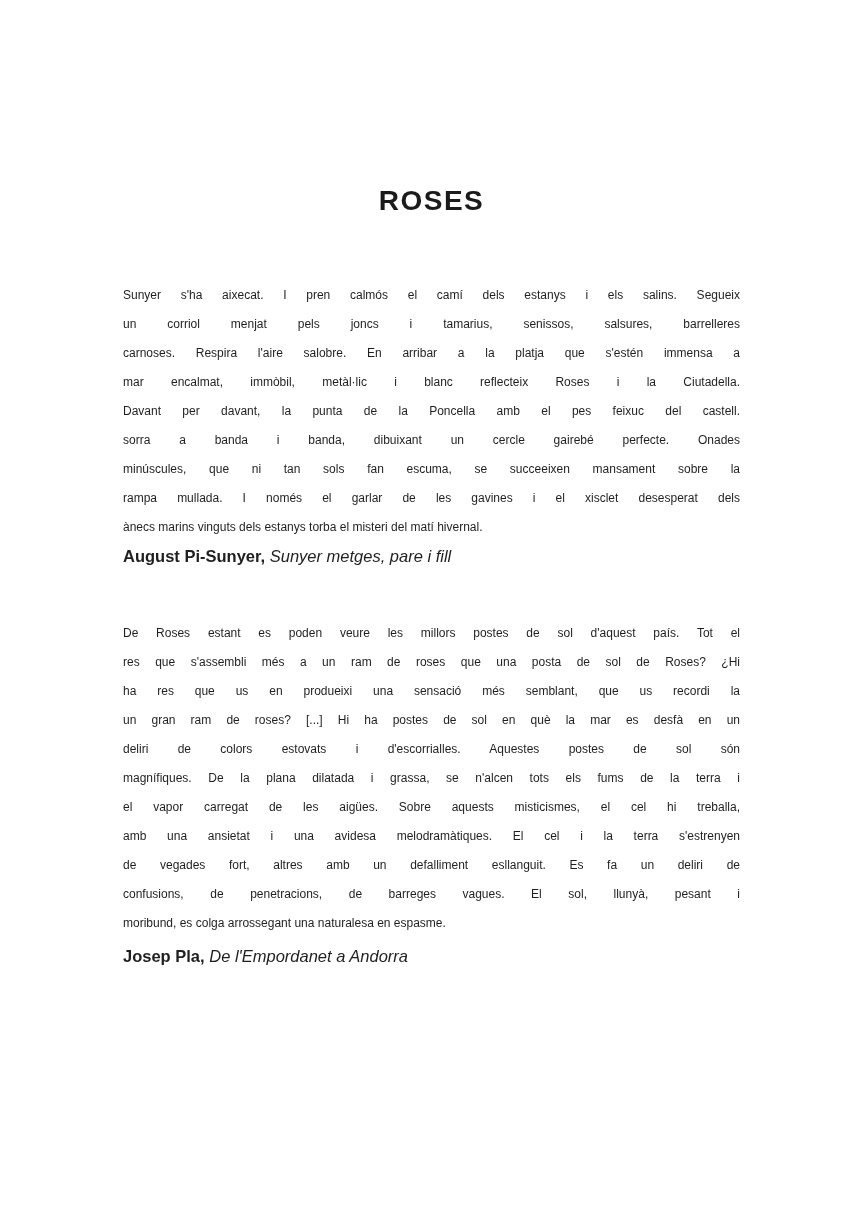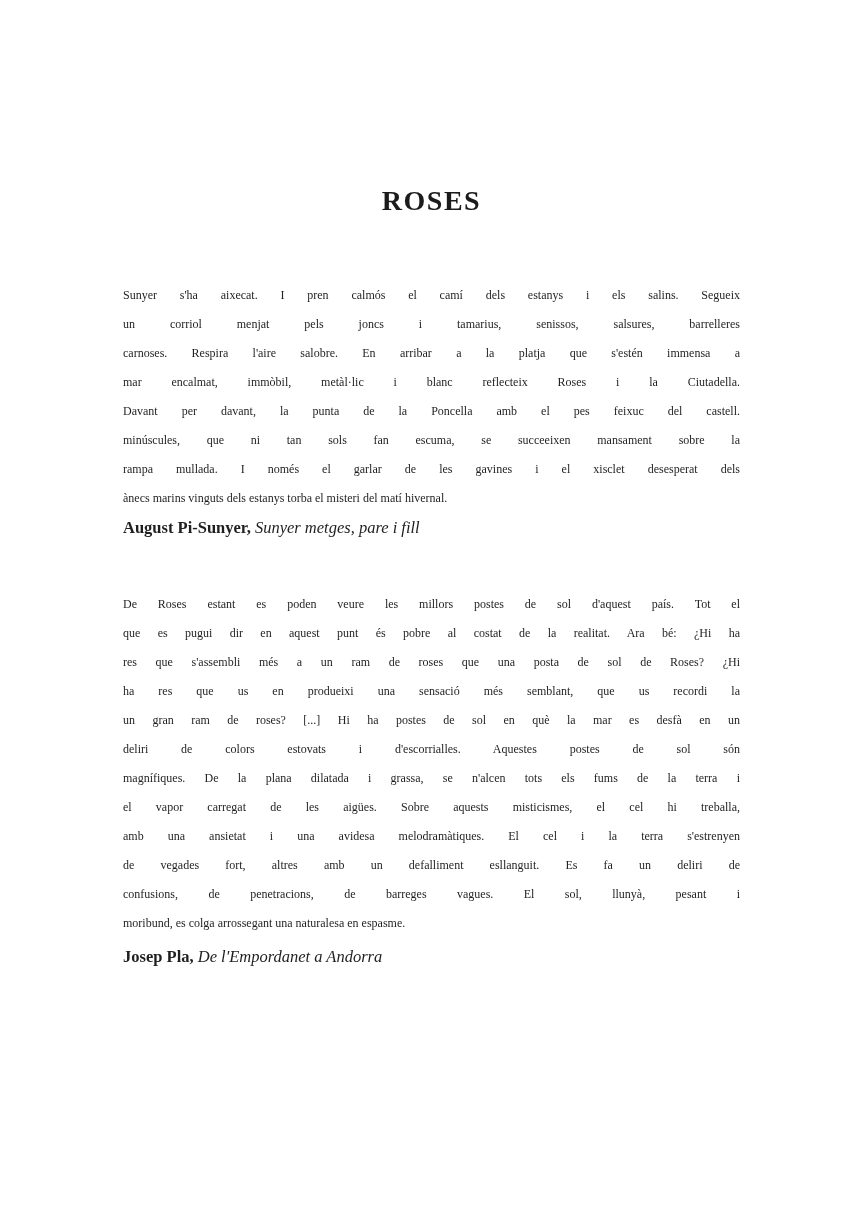--- a/index.html
+++ b/index.html
@@ -7,21 +7,21 @@
     padding: 0;
     background: #ffffff;
   }
   .page {
     position: relative;
     width: 863px;
     height: 1077px;
     margin: 0 auto;
     background: #ffffff;
     color: #1f1f1f;
-    font-family: Liberation Serif, serif;
+    font-family: Liberation Sans, sans-serif;
     box-sizing: border-box;
     padding: 186px 123px 0 123px;
     overflow: hidden;
   }
   .title {
     text-align: center;
     font-weight: bold;
     font-size: 28px;
     line-height: 30px;
     letter-spacing: 1.5px;
@@ -61,32 +61,32 @@
 <div class="page">
 
   <div class="title">ROSES</div>
 
   <div class="paragraph par-1">
       <div class="line">Sunyer s'ha aixecat. I pren calmós el camí dels estanys i els salins. Segueix</div>
       <div class="line">un corriol menjat pels joncs i tamarius, senissos, salsures, barrelleres</div>
       <div class="line">carnoses. Respira l'aire salobre. En arribar a la platja que s'estén immensa a</div>
       <div class="line">mar encalmat, immòbil, metàl·lic i blanc reflecteix Roses i la Ciutadella.</div>
       <div class="line">Davant per davant, la punta de la Poncella amb el pes feixuc del castell.</div>
+      <div class="line">sorra a banda i banda, dibuixant un cercle gairebé perfecte. Onades</div>
       <div class="line">minúscules, que ni tan sols fan escuma, se succeeixen mansament sobre la</div>
       <div class="line">rampa mullada. I només el garlar de les gavines i el xisclet desesperat dels</div>
       <div class="line line-last">ànecs marins vinguts dels estanys torba el misteri del matí hivernal.</div>
     </div>
 
   <div class="attribution attr-1">
     <span class="attr-author">August Pi-Sunyer</span><span class="attr-sep">, </span><span class="attr-work">Sunyer metges, pare i fill</span>
   </div>
 
   <div class="paragraph par-2">
       <div class="line">De Roses estant es poden veure les millors postes de sol d'aquest país. Tot el</div>
-      <div class="line">que es pugui dir en aquest punt és pobre al costat de la realitat. Ara bé: ¿Hi ha</div>
       <div class="line">res que s'assembli més a un ram de roses que una posta de sol de Roses? ¿Hi</div>
       <div class="line">ha res que us en produeixi una sensació més semblant, que us recordi la</div>
       <div class="line">un gran ram de roses? [...] Hi ha postes de sol en què la mar es desfà en un</div>
       <div class="line">deliri de colors estovats i d'escorrialles. Aquestes postes de sol són</div>
       <div class="line">magnífiques. De la plana dilatada i grassa, se n'alcen tots els fums de la terra i</div>
       <div class="line">el vapor carregat de les aigües. Sobre aquests misticismes, el cel hi treballa,</div>
       <div class="line">amb una ansietat i una avidesa melodramàtiques. El cel i la terra s'estrenyen</div>
       <div class="line">de vegades fort, altres amb un defalliment esllanguit. Es fa un deliri de</div>
       <div class="line">confusions, de penetracions, de barreges vagues. El sol, llunyà, pesant i</div>
       <div class="line line-last">moribund, es colga arrossegant una naturalesa en espasme.</div>

